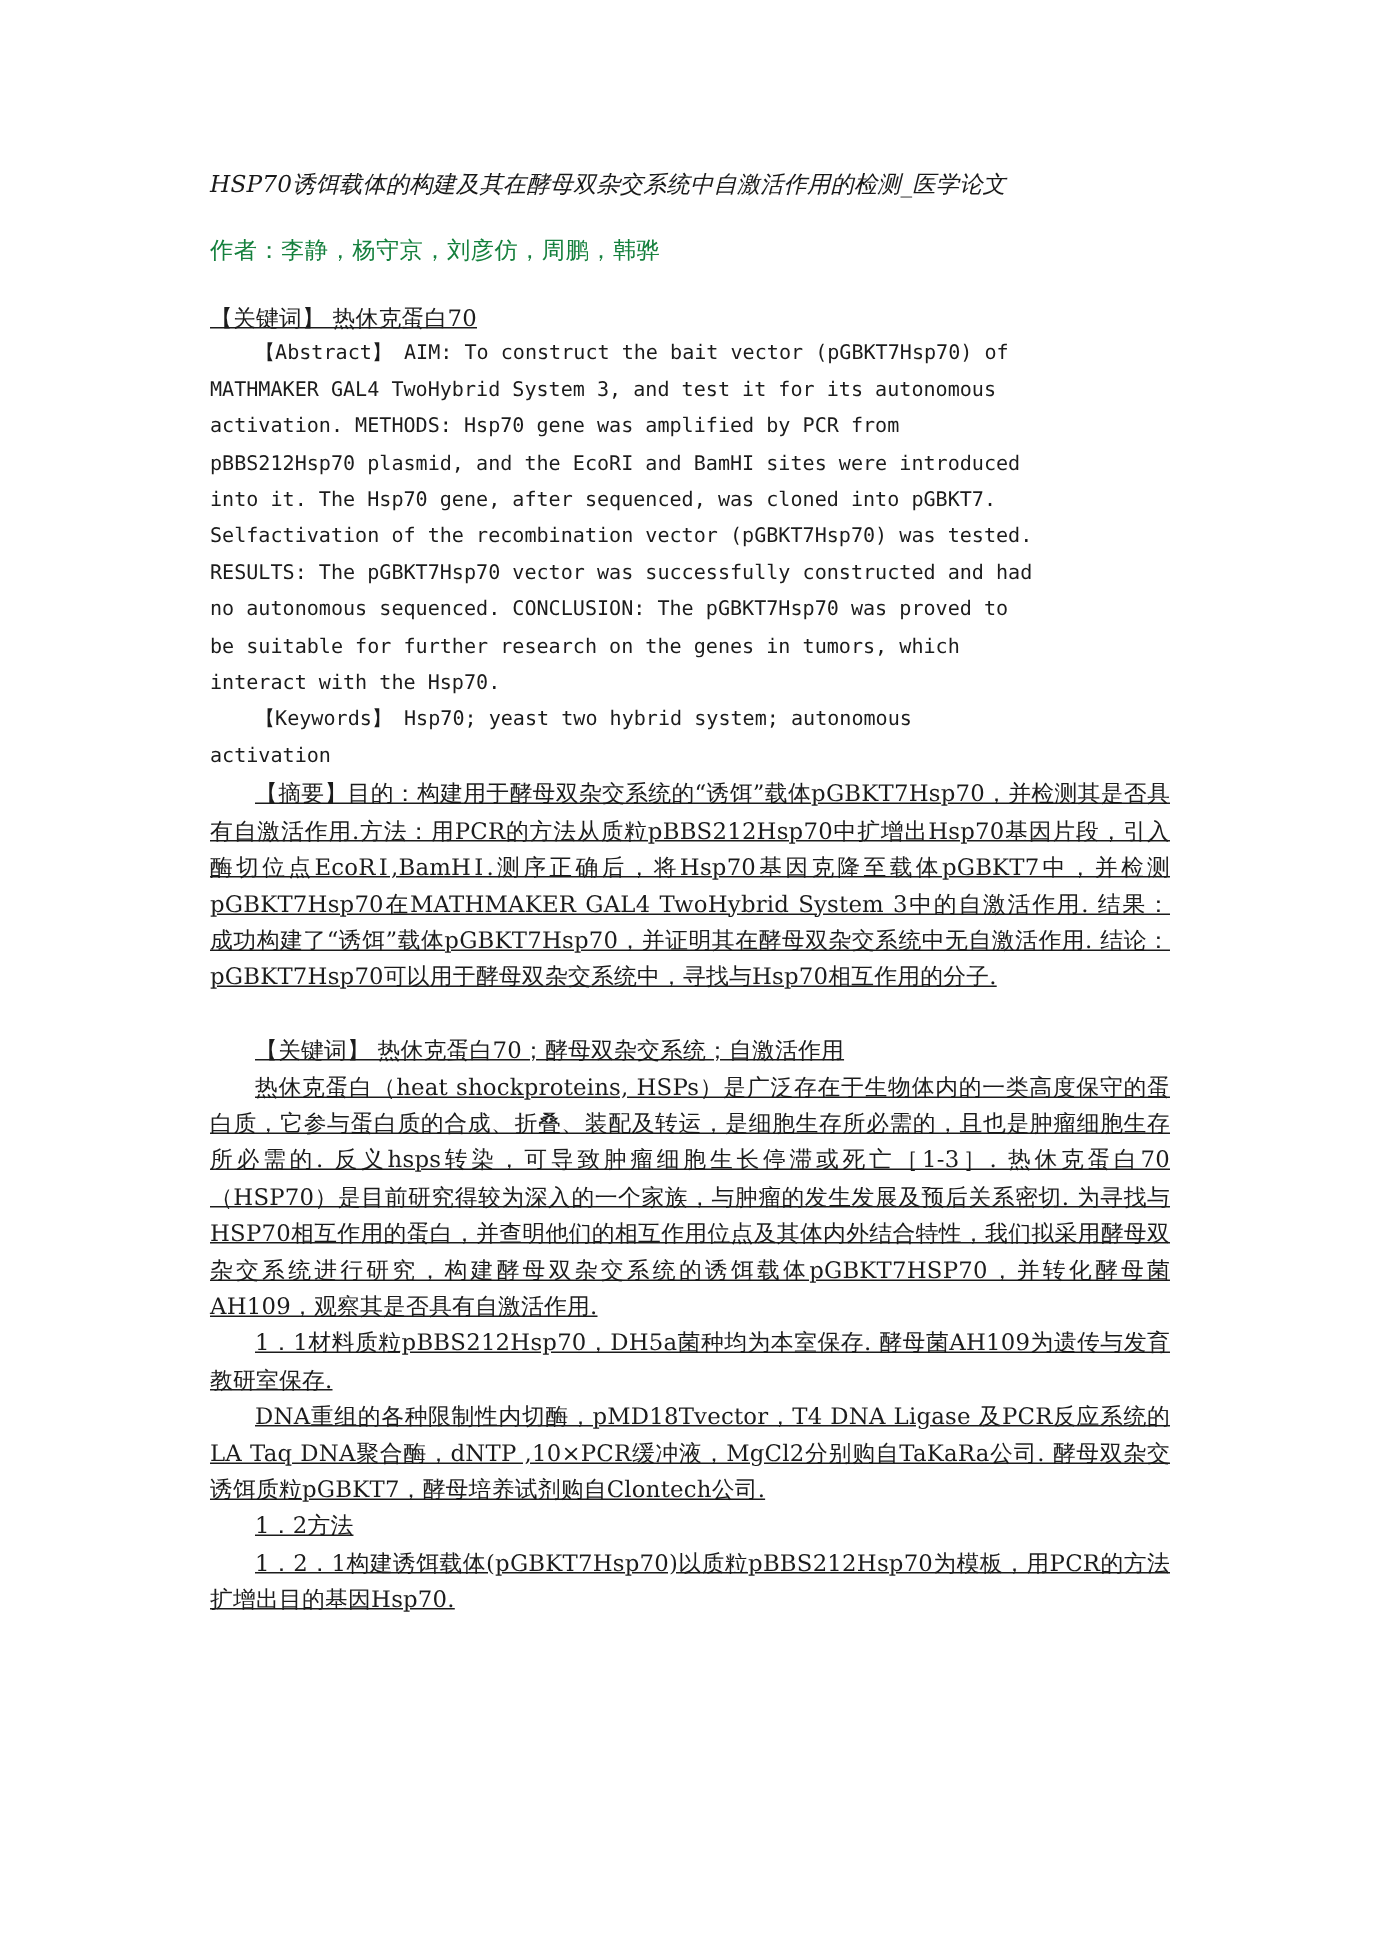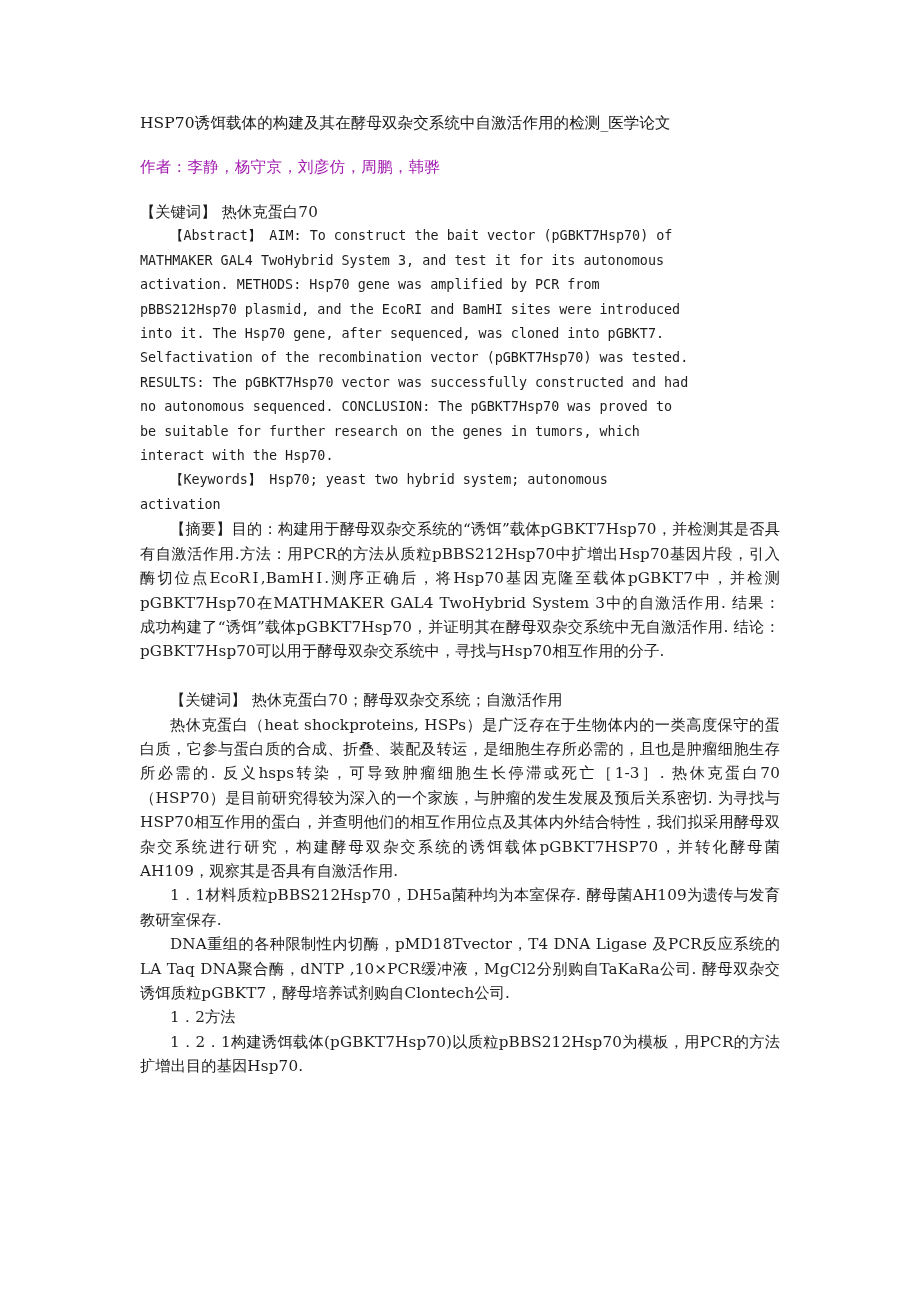--- a/index.html
+++ b/index.html
@@ -23,40 +23,42 @@
     padding: 112px 140px 0 140px;
   }
   .doc-title {
     font-family: "DejaVu Serif", serif;
     font-size: 15.5px;
     line-height: 22px;
     color: #191919;
     letter-spacing: 0.1px;
     margin: 0 0 0 0;
     white-space: nowrap;
+    font-style: italic;
   }
   .authors {
     font-family: "DejaVu Serif", serif;
     font-size: 15.5px;
     line-height: 22px;
-    color: #a21caf;
+    color: #15803d;
     margin: 22px 0 0 0;
     letter-spacing: 0.3px;
     white-space: nowrap;
   }
   
   .cn {
     font-family: "DejaVu Serif", serif;
     font-size: 15.2px;
     line-height: 24.4px;
     color: #1c1c1c;
     text-align: justify;
     text-justify: inter-ideograph;
     margin: 0;
     letter-spacing: 0.15px;
+    text-decoration: underline;
   }
   .cn-indent {
     text-indent: 30px;
   }
   
   .en {
     font-family: "DejaVu Sans Mono", monospace;
     font-size: 13.4px;
     line-height: 24.4px;
     color: #1c1c1c;

